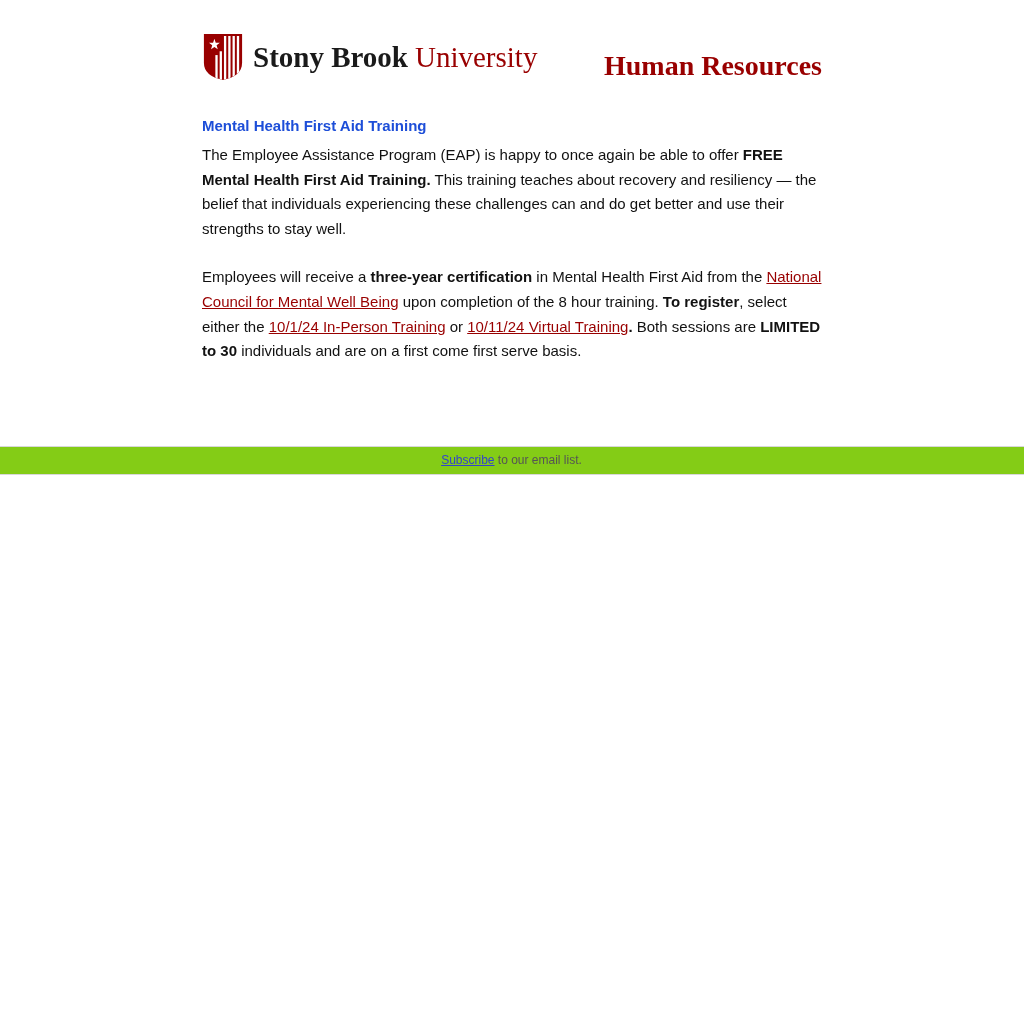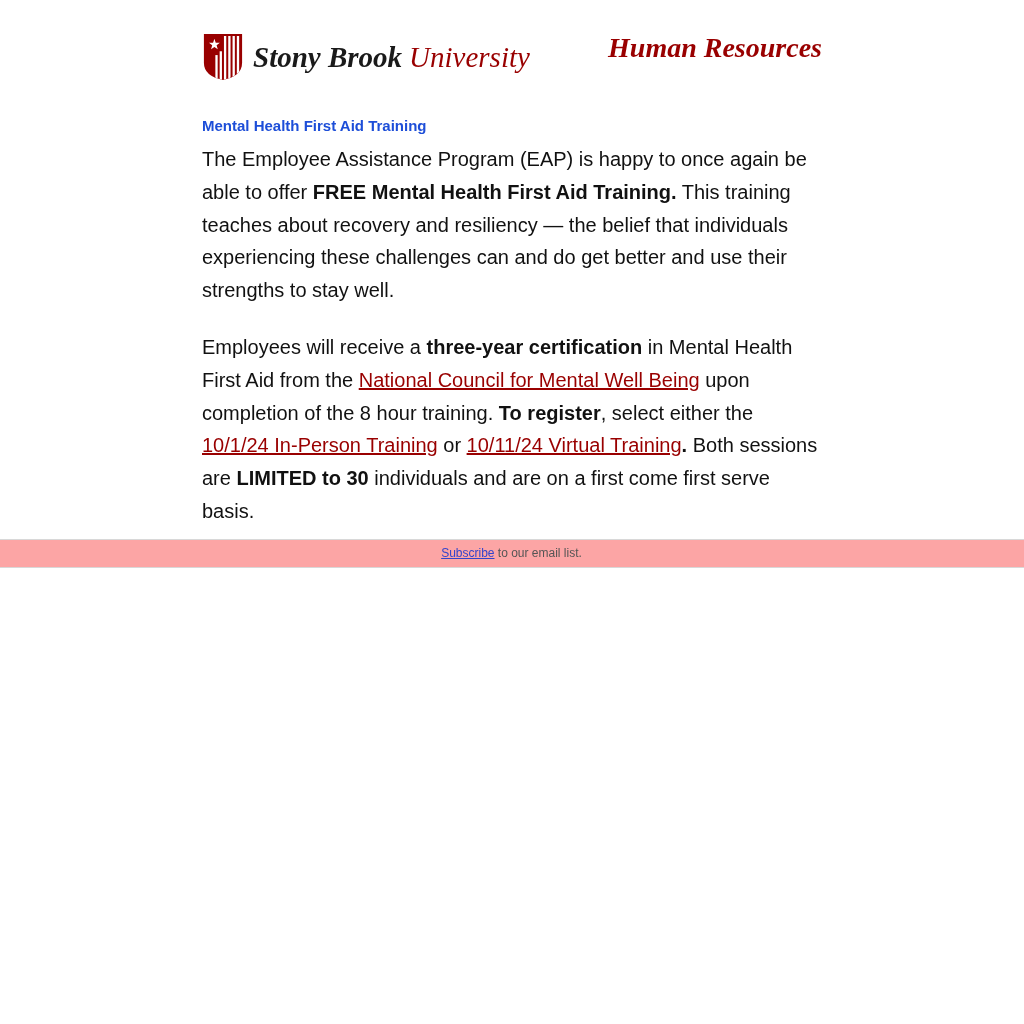--- a/index.html
+++ b/index.html
@@ -10,23 +10,22 @@
     background: #ffffff;
     font-family: "Liberation Sans", sans-serif;
     color: #111111;
   }
   .main { width: 100%; min-height: 446px; }
   .content { width: 620px; margin: 0 auto; padding-top: 32px; }
 
   .masthead {
     display: flex;
     justify-content: space-between;
-    align-items: flex-start;
+    align-items: flex-end;
     margin-bottom: 32px;
-    font-style: italic;
   }
   .logo {
     display: flex;
     align-items: center;
     gap: 9px;
     text-decoration: none;
     cursor: pointer;
   }
   .logo-text {
     font-family: "Liberation Serif", serif;
@@ -44,35 +43,35 @@
   }
 
   .article-title {
     font-size: 15px;
     font-weight: 700;
     color: #1d4ed8;
     margin: 0 0 5px 0;
     line-height: 1.6;
   }
   .para {
-    font-size: 20px;
+    font-size: 15px;
     line-height: 1.64;
     margin: 0 0 11px 0;
     color: #111111;
   }
   .para-lead { margin-bottom: 24px; }
   .para strong { font-weight: 700; }
   a.body-link {
     color: #990000;
     text-decoration: underline;
     cursor: pointer;
   }
 
   .footer {
-    background: #fca5a5;
+    background: #84cc16;
     border-top: 1px solid #d8d8d8;
     border-bottom: 1px solid #d8d8d8;
     text-align: center;
     padding: 6px 1px 7px 0;
     font-size: 12px;
     color: #555555;
   }
   .footer a.footer-link {
     color: #3344cc;
     text-decoration: underline;

